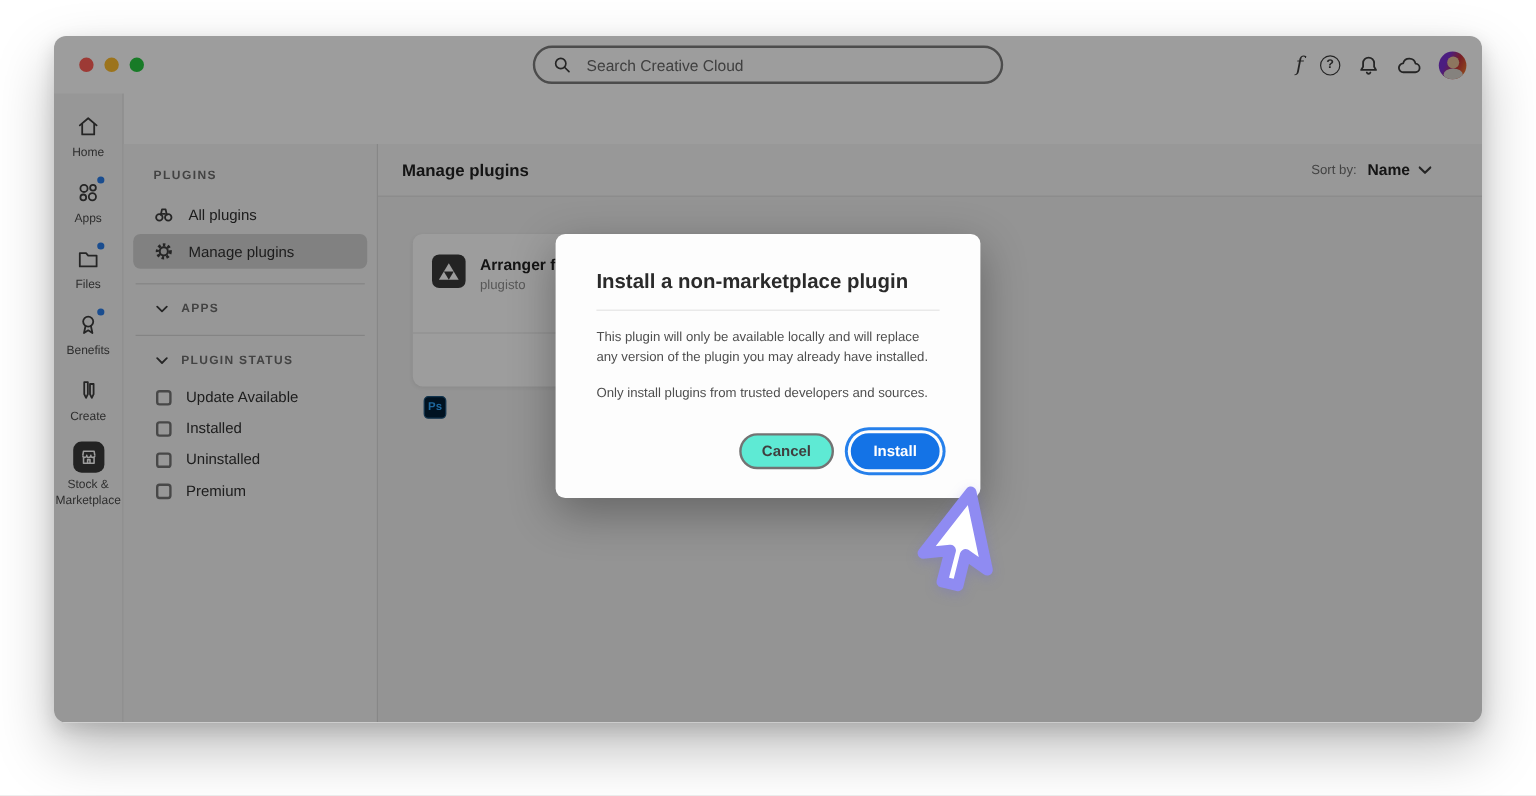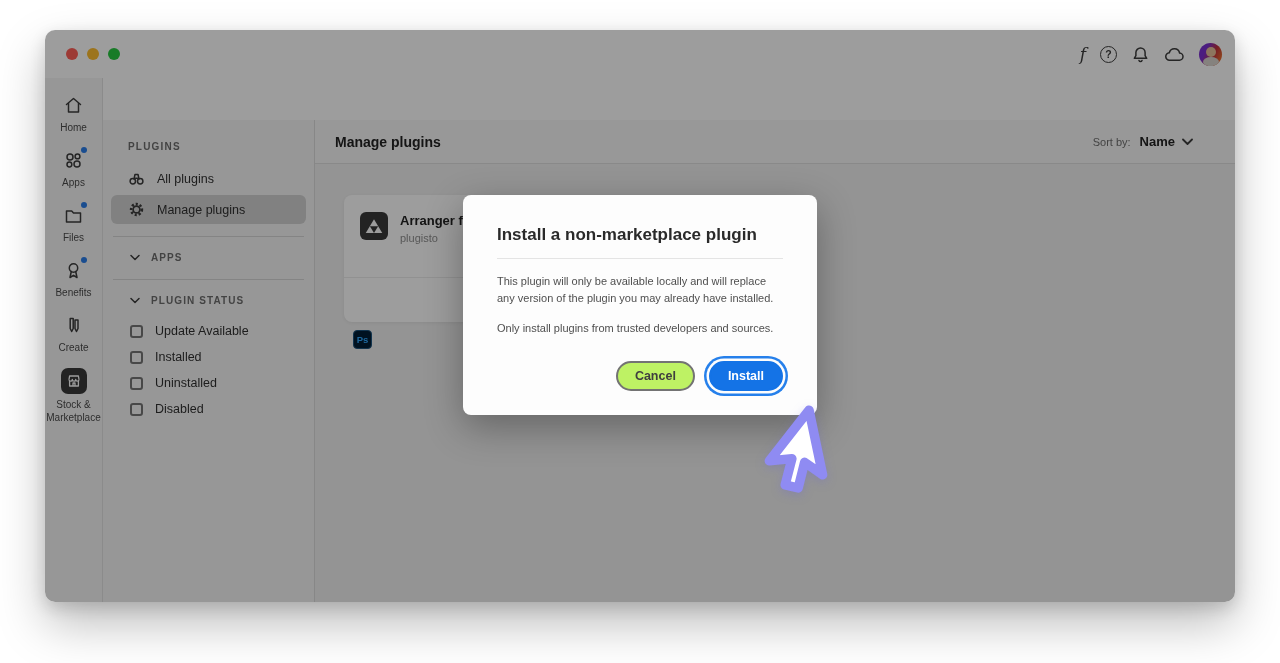--- a/index.html
+++ b/index.html
@@ -86,37 +86,44 @@
 
   
   .dim{position:absolute;inset:0;background:rgba(0,0,0,.385);z-index:5;}
   .modal{position:absolute;left:418px;top:165px;width:354px;height:220px;background:#fdfdfd;border-radius:8px;
     z-index:10;padding:30px 34px 0;box-shadow:0 12px 38px rgba(0,0,0,.32);}
   .modal-title{font-size:17px;font-weight:bold;color:#2a2a2a;}
   .modal-div{height:1px;background:#e4e4e4;margin:13px 0 14px;}
   .modal p{font-size:11px;color:#4f4f4f;line-height:1.55;margin:0 0 13px;}
   .modal-actions{position:absolute;right:34px;bottom:24px;display:flex;align-items:center;gap:14px;}
   .btn{border-radius:16px;font-size:12.5px;font-weight:bold;padding:6px 17px;font-family:inherit;cursor:default;}
-  .btn-cancel{background:#bef264;border:2px solid #737373;color:#3f3f3f;}
+  .btn-cancel{background:#5eead4;border:2px solid #737373;color:#3f3f3f;}
   .btn-install{background:var(--accent);border:2px solid var(--accent);color:#fff;
     box-shadow:0 0 0 2.5px #fdfdfd,0 0 0 5px var(--accent-ring);}
   .cursor{position:absolute;left:698px;top:366px;z-index:11;
     filter:drop-shadow(0 3px 5px rgba(100,95,220,.25));}
 </style>
 </head>
 <body>
 
 <div class="window">
 
   <div class="titlebar">
     <div class="traffic">
       <span class="light red"></span>
       <span class="light yellow"></span>
       <span class="light green"></span>
     </div>
+    <div class="search">
+      <svg class="ic" width="16" height="16" viewBox="0 0 16 16">
+          <circle cx="6.8" cy="6.8" r="4.6"></circle>
+          <line x1="10.4" y1="10.4" x2="14.2" y2="14.2"></line>
+        </svg>
+      <input placeholder="Search Creative Cloud" style="">
+    </div>
     <div class="hdr-icons">
       <span class="f-icon">f</span>
       <span class="help-icon">?</span>
       <svg class="ic" width="19" height="19" viewBox="0 0 19 19">
           <path d="M9.5 3 a4.6 4.6 0 0 1 4.6 4.6 v3.1 l1.6 2.6 H3.3 l1.6 -2.6 V7.6 A4.6 4.6 0 0 1 9.5 3 z"></path>
           <path d="M8 15.4 a1.6 1.6 0 0 0 3 0"></path>
         </svg>
       <svg class="ic" width="21" height="17" viewBox="0 0 21 17">
           <path d="M5.6 14.2 h9.6 a3.6 3.6 0 0 0 .4 -7.2 a5.3 5.3 0 0 0 -10.3 -.2 a3.7 3.7 0 0 0 .3 7.4 z"></path>
         </svg>
@@ -232,21 +239,21 @@
     <div class="check-row">
       <span class="checkbox"></span>
       <span>Installed</span>
     </div>
     <div class="check-row">
       <span class="checkbox"></span>
       <span>Uninstalled</span>
     </div>
     <div class="check-row">
       <span class="checkbox"></span>
-      <span>Disabled</span>
+      <span>Premium</span>
     </div>
   </div>
 
   <div class="content">
     <div class="content-head">
       <span class="page-title">Manage plugins</span>
       <span class="sort">
         <span class="sort-label">Sort by:</span>
         <span class="sort-value">
           <span>Name</span>

